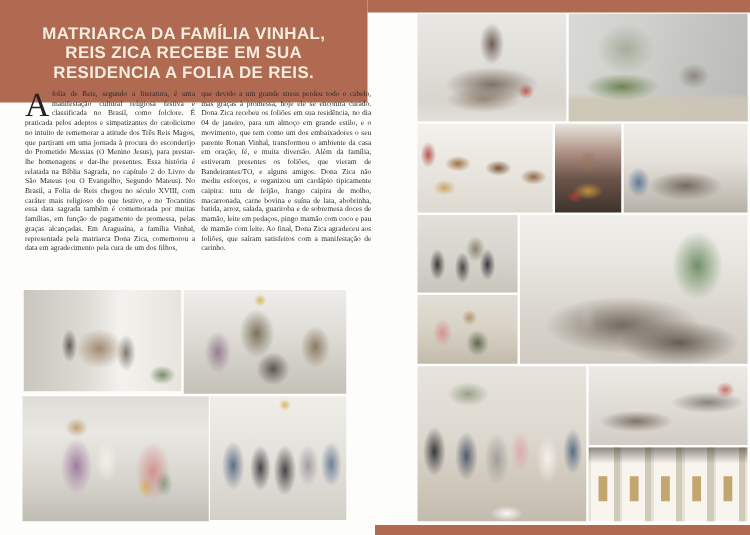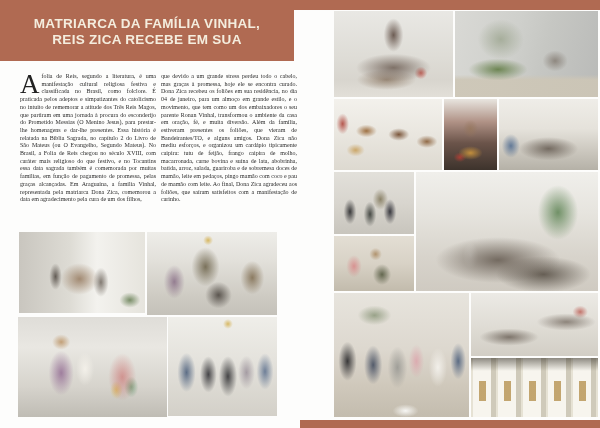--- a/index.html
+++ b/index.html
@@ -1,21 +1,21 @@
 <!DOCTYPE html>
 <html><head>
 <meta charset="utf-8">
 <style>
   html,body{margin:0;padding:0;background:#ffffff;}
   body{width:600px;height:428px;overflow:hidden;position:relative;
        font-family:"Liberation Serif", serif;}
   .spread{position:absolute;left:0;top:0;width:600px;height:428px;background:#fdfdfc;}
 
   
-  .title-block{position:absolute;left:0;top:0;width:294px;height:61px;
+  .title-block{position:absolute;left:0;top:0;width:294px;height:82px;
     background:var(--accent,#b06a52);display:flex;flex-direction:column;
     justify-content:center;align-items:center;padding-top:2px;box-sizing:border-box;}
   .title-block .tline{display:block;color:#f4edde;font-family:"Liberation Sans",sans-serif;
     font-weight:bold;font-size:13.5px;line-height:15.5px;letter-spacing:.3px;
     text-align:center;white-space:nowrap;}
   .top-strip{position:absolute;left:294px;top:0;width:306px;height:10px;background:var(--accent,#b06a52);}
   .bottom-strip{position:absolute;left:300px;top:420px;width:300px;height:8px;background:var(--accent,#b06a52);}
 
   
   .columns{position:absolute;left:20px;top:73px;width:277px;display:flex;gap:5px;}
@@ -124,20 +124,21 @@
     background-repeat:repeat, repeat-x, repeat;}
 </style>
 </head>
 <body>
 
 <div class="spread" style="--accent:#b06a52;">
 
   <div class="title-block">
     <span class="tline">MATRIARCA DA FAMÍLIA VINHAL,</span>
     <span class="tline">REIS ZICA RECEBE EM SUA</span>
+    <span class="tline">RESIDENCIA A FOLIA DE REIS.</span>
   </div>
   <div class="top-strip"></div>
 
   <div class="columns">
     <p class="col"><span class="dropcap">A</span><span>folia de Reis, segundo a literatura, é uma manifestação cultural religiosa festiva e classificada no Brasil, como folclore. É praticada pelos adeptos e simpatizantes do catolicismo no intuito de rememorar a atitude dos Três Reis Magos, que partiram em uma jornada à procura do esconderijo do Prometido Messias (O Menino Jesus), para prestar-lhe homenagens e dar-lhe presentes. Essa história é relatada na Bíblia Sagrada, no capítulo 2 do Livro de São Mateus (ou O Evangelho, Segundo Mateus). No Brasil, a Folia de Reis chegou no século XVIII, com caráter mais religioso do que festivo, e no Tocantins essa data sagrada também é comemorada por muitas famílias, em função de pagamento de promessa, pelas graças alcançadas. Em Araguaína, a família Vinhal, representada pela matriarca Dona Zica, comemorou a data em agradecimento pela cura de um dos filhos,</span></p>
     <p class="col">que devido a um grande stress perdeu todo o cabelo, mas graças à promessa, hoje ele se encontra curado. Dona Zica recebeu os foliões em sua residência, no dia 04 de janeiro, para um almoço em grande estilo, e o movimento, que tem como um dos embaixadores o seu parente Ronan Vinhal, transformou o ambiente da casa em oração, fé, e muita diversão. Além da família, estiveram presentes os foliões, que vieram de Bandeirantes/TO, e alguns amigos. Dona Zica não mediu esforços, e organizou um cardápio tipicamente caipira: tutu de feijão, frango caipira de molho, macarronada, carne bovina e suína de lata, abobrinha, batida, arroz, salada, guariroba e de sobremesa doces de mamão, leite em pedaços, pingo mamão com coco e pau de mamão com leite. Ao final, Dona Zica agradeceu aos foliões, que saíram satisfeitos com a manifestação de carinho.</p>
   </div>
 
   <div class="ph" id="phA" title="Foliões carregando a bandeira da Folia de Reis dentro da residência"></div>
   <div class="ph" id="phB" title="Grupo reunido junto à árvore de Natal com a bandeira de Reis"></div>

